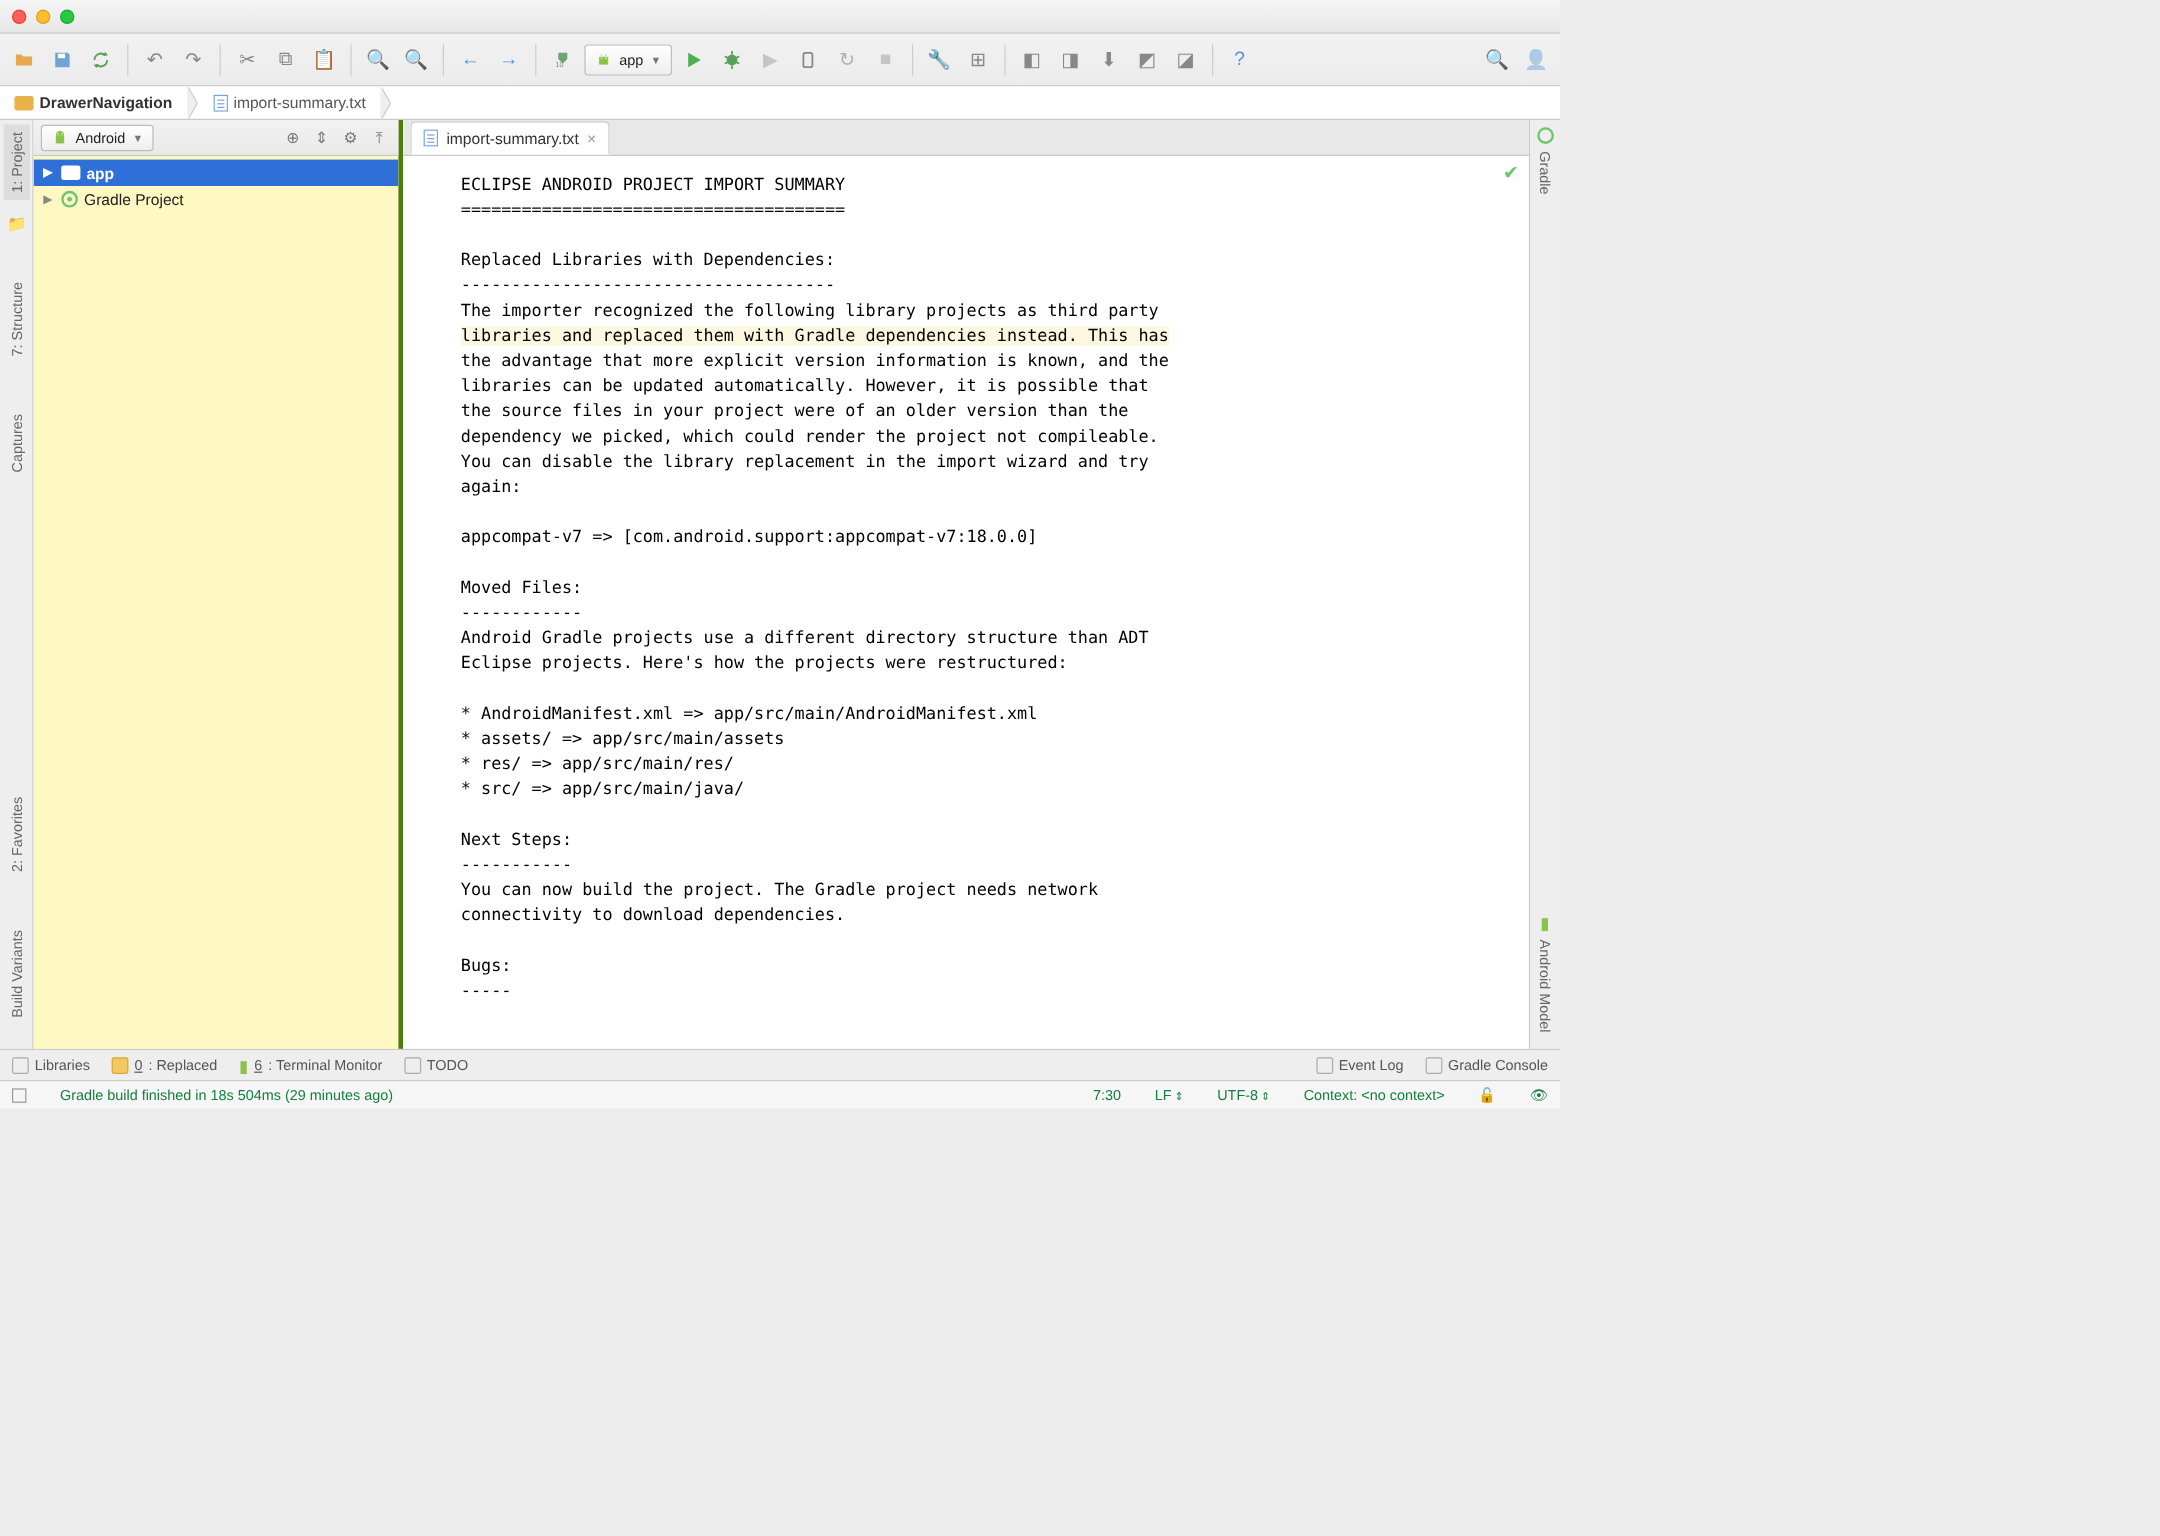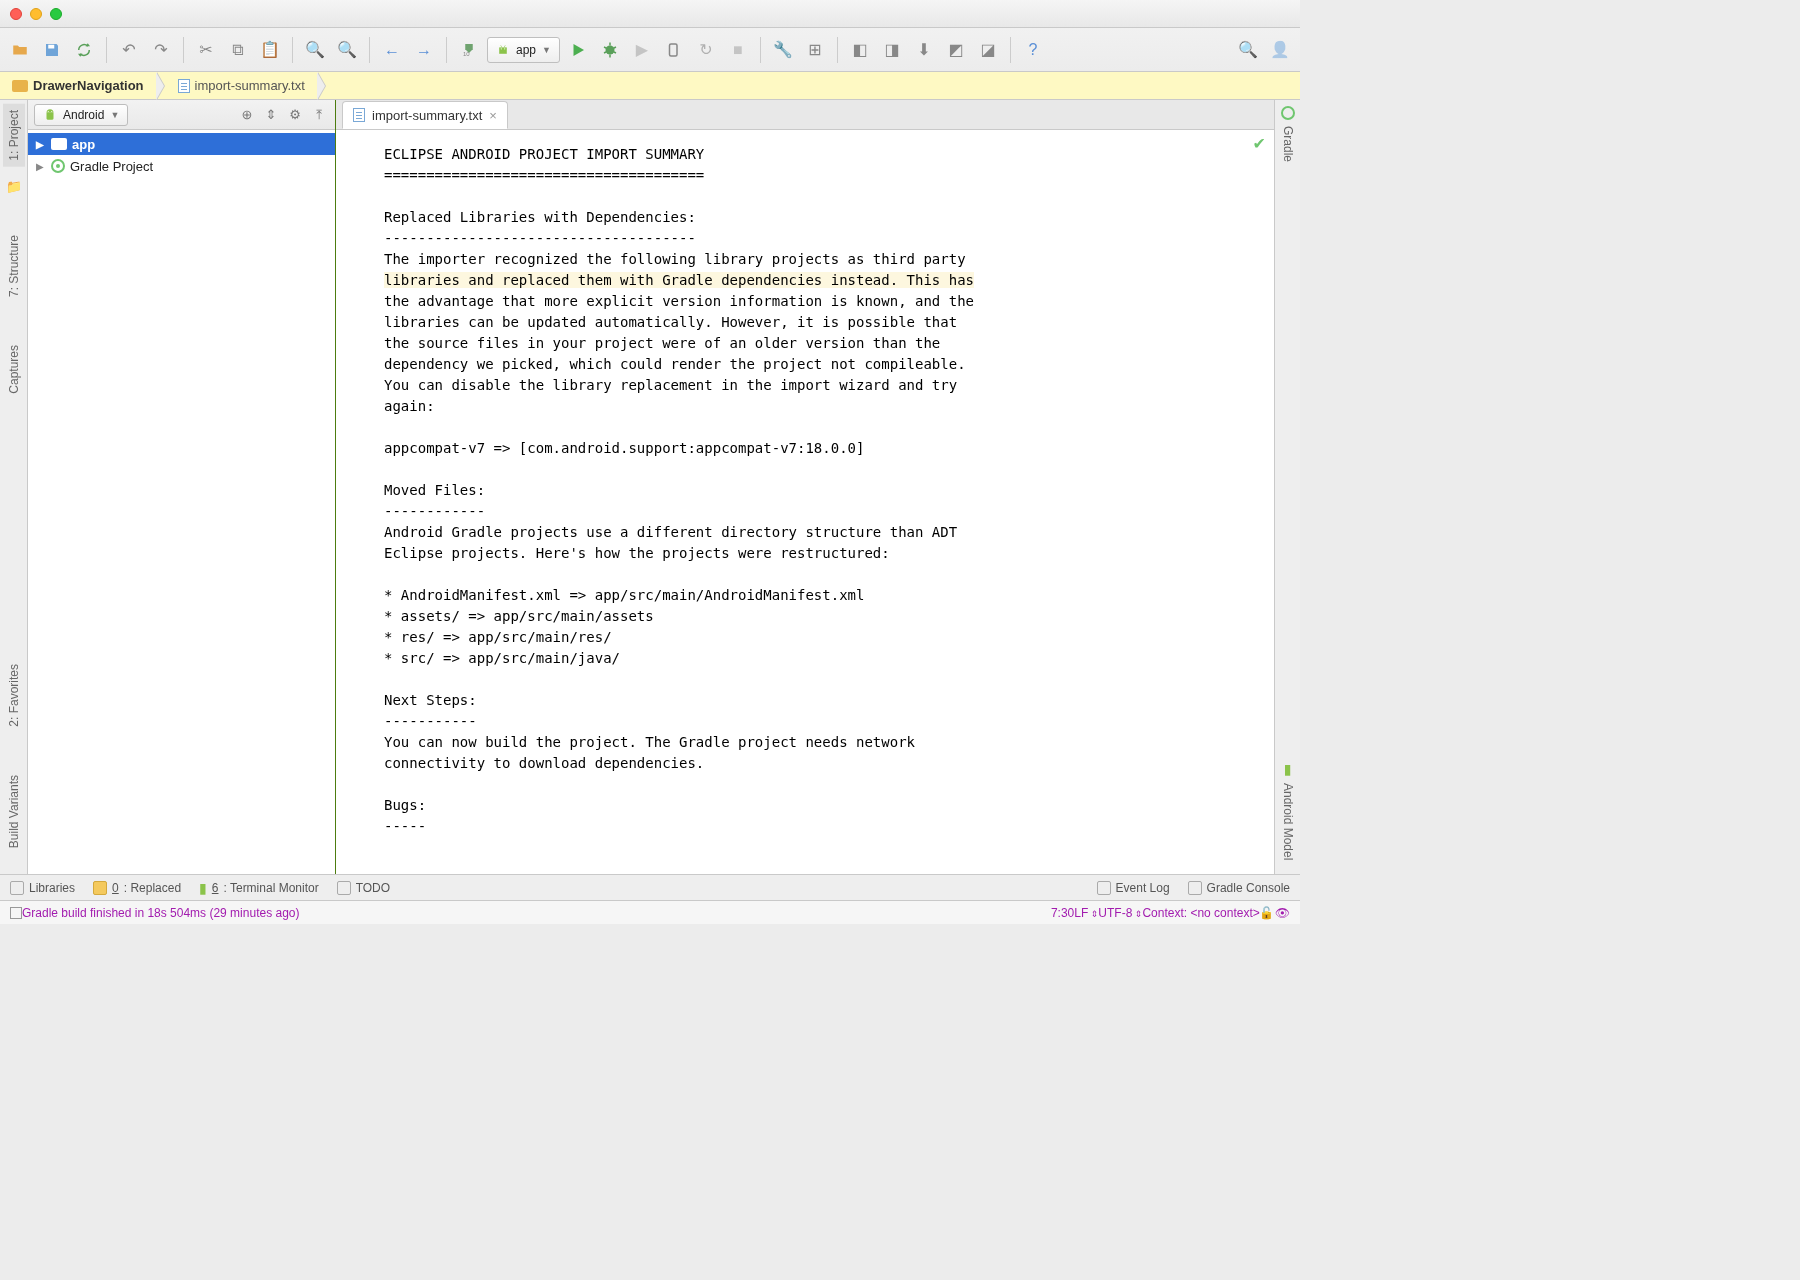--- a/index.html
+++ b/index.html
@@ -17,37 +17,37 @@
 
 
 .toolbar { height: 44px; background: linear-gradient(#f1f1f1,#ececec); border-bottom:1px solid #c9c9c9; display:flex; align-items:center; padding:0 6px; gap:4px; }
 .tbtn { width:28px; height:28px; display:flex; align-items:center; justify-content:center; border-radius:3px; color:#888; font-size:16px;}
 .tsep{width:1px;height:26px;background:#ccc;margin:0 4px;}
 .run-config{height:26px;border:1px solid #bfbfbf;border-radius:3px;background:linear-gradient(#fff,#eee);display:flex;align-items:center;padding:0 8px;font-size:12px;gap:6px;}
 .run-config .droid{width:14px;height:14px;}
 .toolbar .spacer{flex:1;}
 
 
-.breadcrumb{height:28px;background:#fef9c3;border-bottom:1px solid #c9c9c9;display:flex;align-items:center;font-size:13px;}
+.breadcrumb{height:28px;background:#ffffff;border-bottom:1px solid #c9c9c9;display:flex;align-items:center;font-size:13px;}
 .crumb{display:flex;align-items:center;gap:5px;padding:0 12px;height:100%;position:relative;color:#555;}
 .crumb::after{content:"";position:absolute;right:-8px;top:0;width:0;height:0;border-top:14px solid transparent;border-bottom:14px solid transparent;border-left:8px solid #eee;z-index:2;}
 .crumb::before{content:"";position:absolute;right:-9px;top:0;width:0;height:0;border-top:14px solid transparent;border-bottom:14px solid transparent;border-left:8px solid #c9c9c9;z-index:1;}
 .crumb.first{font-weight:bold;color:#333;}
 .crumb .folder-ico{width:16px;height:12px;background:#e8b34a;border-radius:2px;display:inline-block;}
 .crumb .txt-ico{width:12px;height:14px;background:#fff;border:1px solid #7aa8d6;display:inline-block;position:relative;}
 .crumb .txt-ico::after{content:"";position:absolute;left:2px;top:3px;right:2px;height:1px;background:#7aa8d6;box-shadow:0 3px 0 #7aa8d6,0 6px 0 #7aa8d6;}
 
 
 .mainrow{display:flex;height:calc(924px - 28px - 44px - 28px - 26px - 24px);}
 .leftgutter{width:28px;background:#eee;border-right:1px solid #c9c9c9;display:flex;flex-direction:column;align-items:center;padding-top:4px;gap:12px;}
 .vtab{writing-mode:vertical-rl;transform:rotate(180deg);font-size:12px;color:#666;padding:6px 4px;cursor:pointer;display:flex;align-items:center;gap:6px;}
 .vtab.sel{background:#ddd;}
 .leftgutter .vspacer{flex:1;}
 
-.projectpanel{width:308px;background:#ffffff;border-right:1px solid #4d7c0f;display:flex;flex-direction:column;}
+.projectpanel{width:308px;background:#fef9c3;border-right:4px solid #4d7c0f;display:flex;flex-direction:column;}
 .pp-header{height:30px;background:linear-gradient(#f2f2f2,#e9e9e9);border-bottom:1px solid #c9c9c9;display:flex;align-items:center;padding:0 6px;gap:6px;}
 .pp-combo{height:22px;border:1px solid #bdbdbd;border-radius:3px;background:linear-gradient(#fff,#eee);display:flex;align-items:center;padding:0 8px;font-size:12px;gap:6px;}
 .pp-combo .droid{width:14px;height:14px;}
 .pp-header .hicons{margin-left:auto;display:flex;gap:4px;}
 .pp-header .hicon{width:20px;height:20px;display:flex;align-items:center;justify-content:center;color:#777;font-size:13px;}
 .treeview{flex:1;overflow:auto;padding-top:3px;}
 .tree-item{height:22px;display:flex;align-items:center;gap:5px;padding-left:8px;font-size:13px;}
 .tree-item.selected{background:#2e6fd8;color:#fff;}
 .tree-item .arrow{width:10px;color:inherit;font-size:10px;}
 .tree-item .folder-ico{width:16px;height:12px;background:#e8b34a;border-radius:2px;display:inline-block;position:relative;}
@@ -69,21 +69,21 @@
 .rightgutter{width:26px;background:#eee;border-left:1px solid #c9c9c9;display:flex;flex-direction:column;align-items:center;padding-top:6px;}
 .rightgutter .vtab2{writing-mode:vertical-rl;font-size:12px;color:#666;padding:6px 4px;display:flex;align-items:center;gap:6px;}
 .rightgutter .vspacer{flex:1;}
 
 .bottomtools{height:26px;background:#eee;border-top:1px solid #c9c9c9;display:flex;align-items:center;padding:0 10px;font-size:12px;color:#555;gap:18px;}
 .bottomtools .btool{display:flex;align-items:center;gap:5px;}
 .bottomtools .spacer{flex:1;}
 .bottomtools .bicon{width:14px;height:14px;display:inline-block;border:1px solid #aaa;border-radius:2px;}
 .bottomtools .underline{text-decoration:underline;}
 
-.statusbar{height:24px;background:#f6f6f6;border-top:1px solid #c9c9c9;display:flex;align-items:center;padding:0 10px;font-size:12px;color:#a21caf;gap:0;}
+.statusbar{height:24px;background:#f6f6f6;border-top:1px solid #c9c9c9;display:flex;align-items:center;padding:0 10px;font-size:12px;color:#15803d;gap:28px;}
 .statusbar .sq{width:12px;height:12px;border:1px solid #999;}
 .statusbar .spacer{flex:1;}
 
 
 .svgico{width:18px;height:18px;}
 
 
 .droid{position:relative;}
 .droid svg{width:100%;height:100%;}
 </style>

